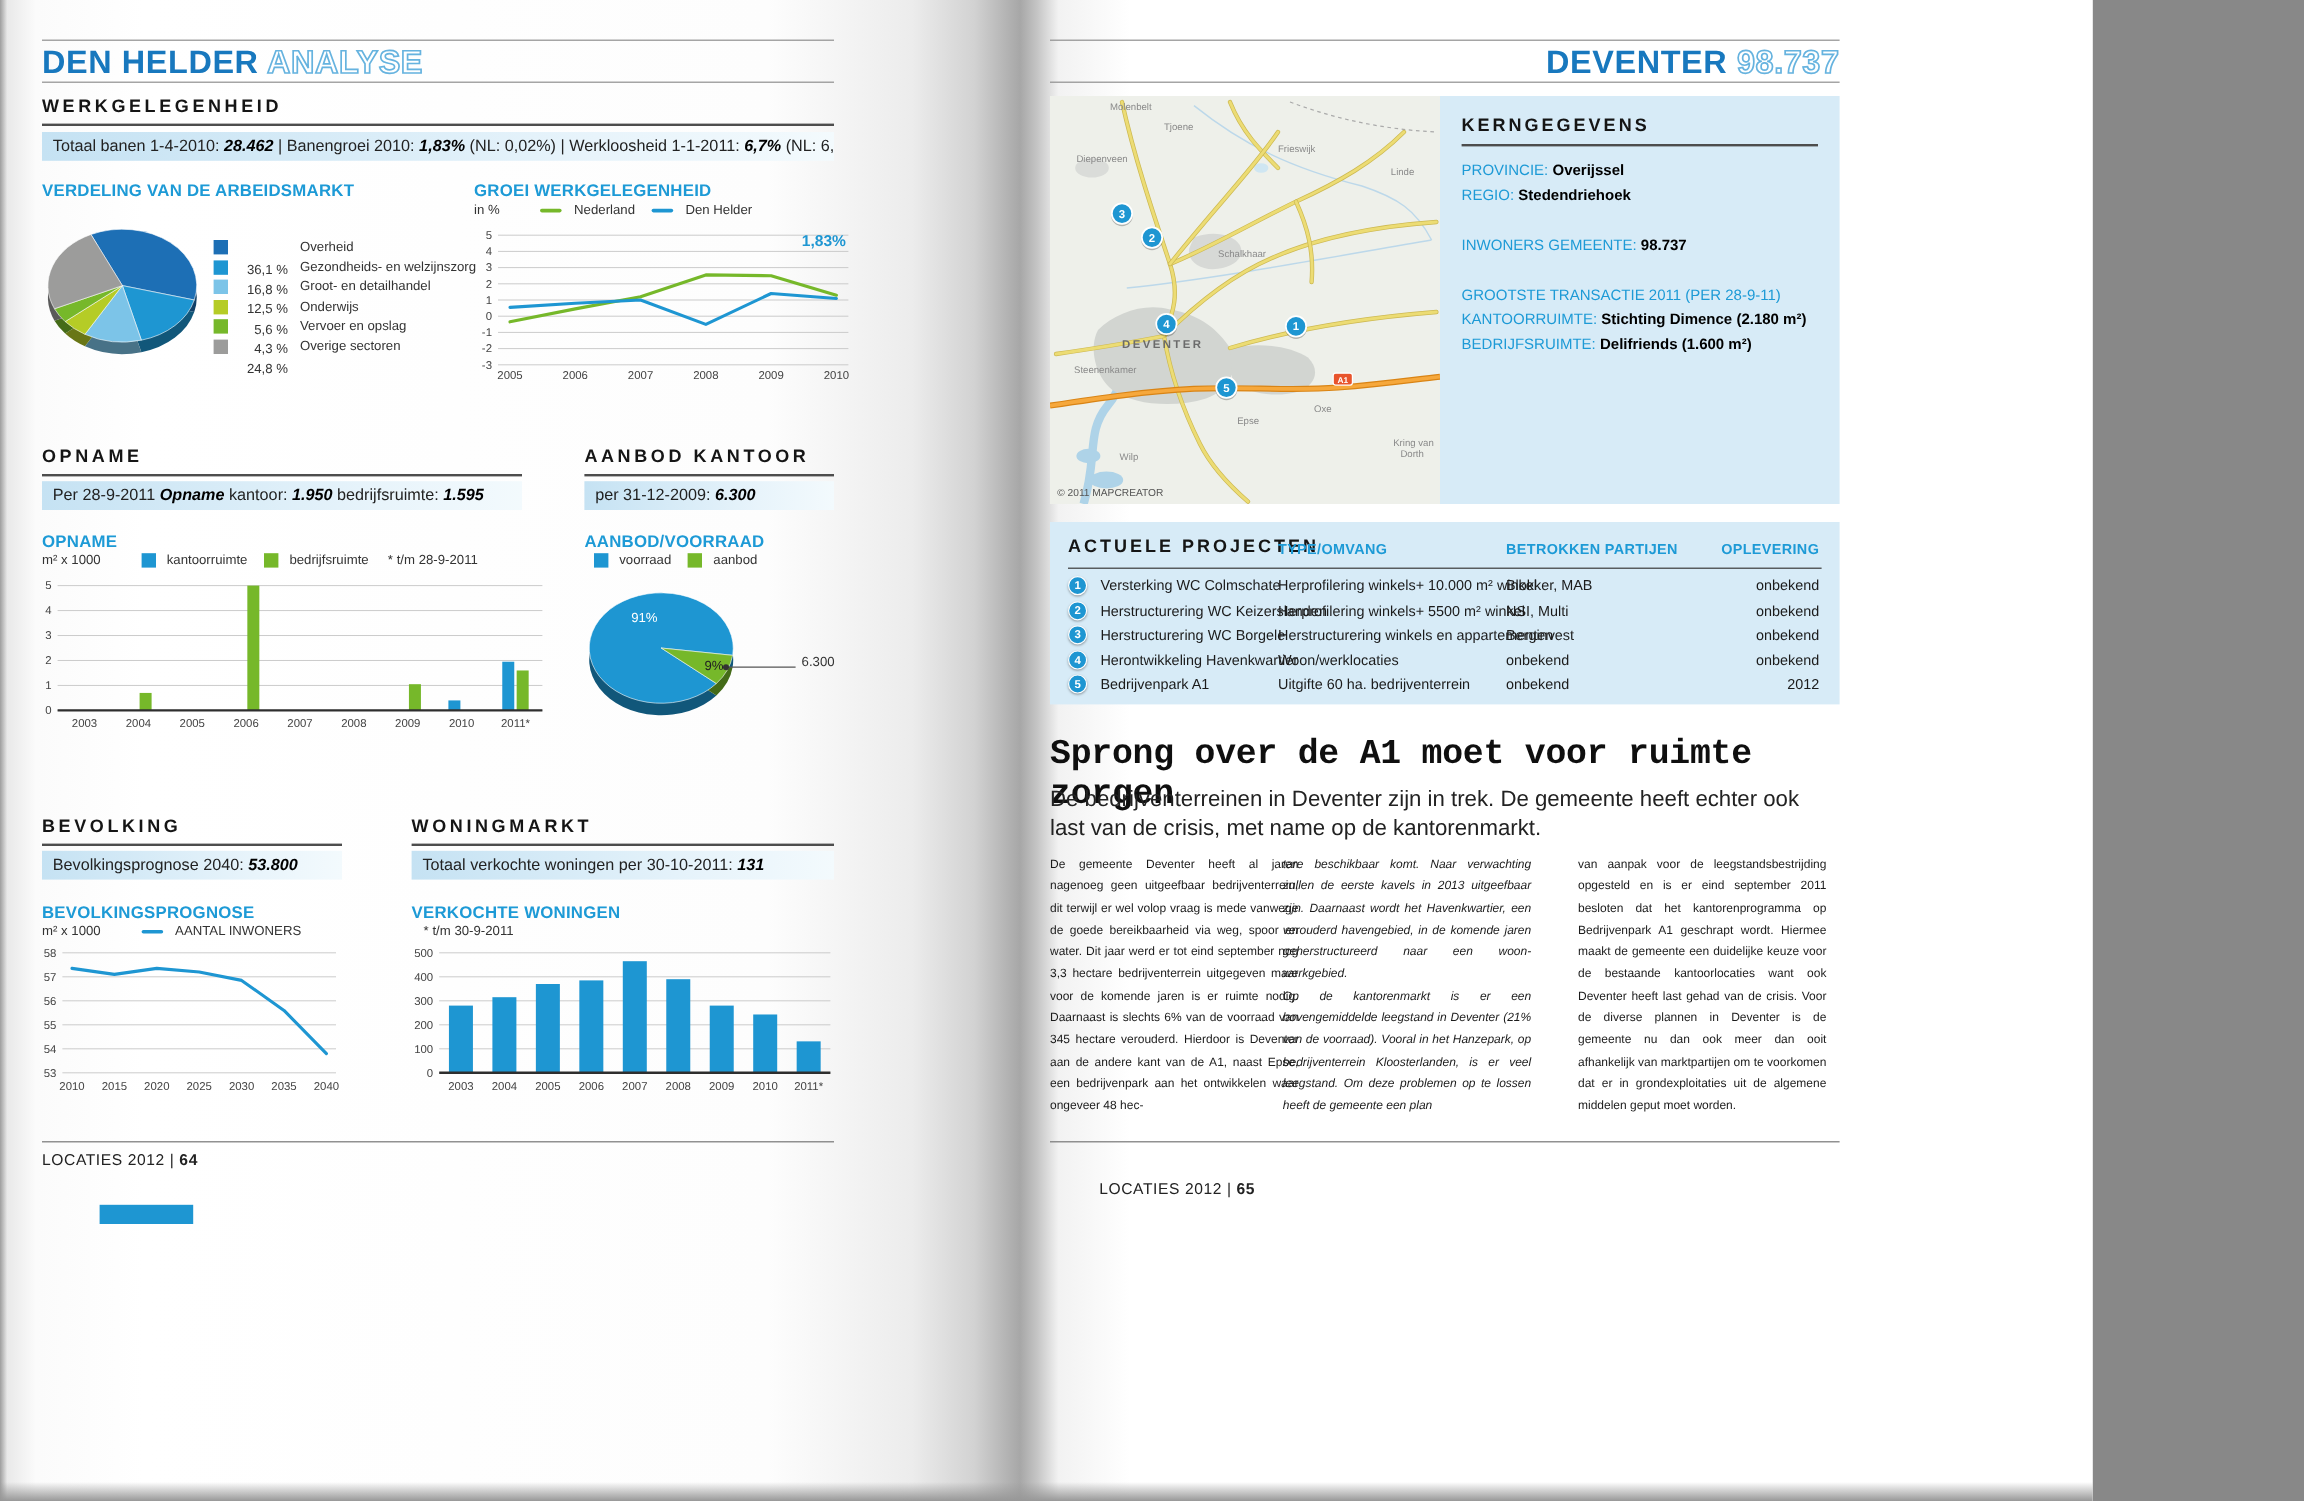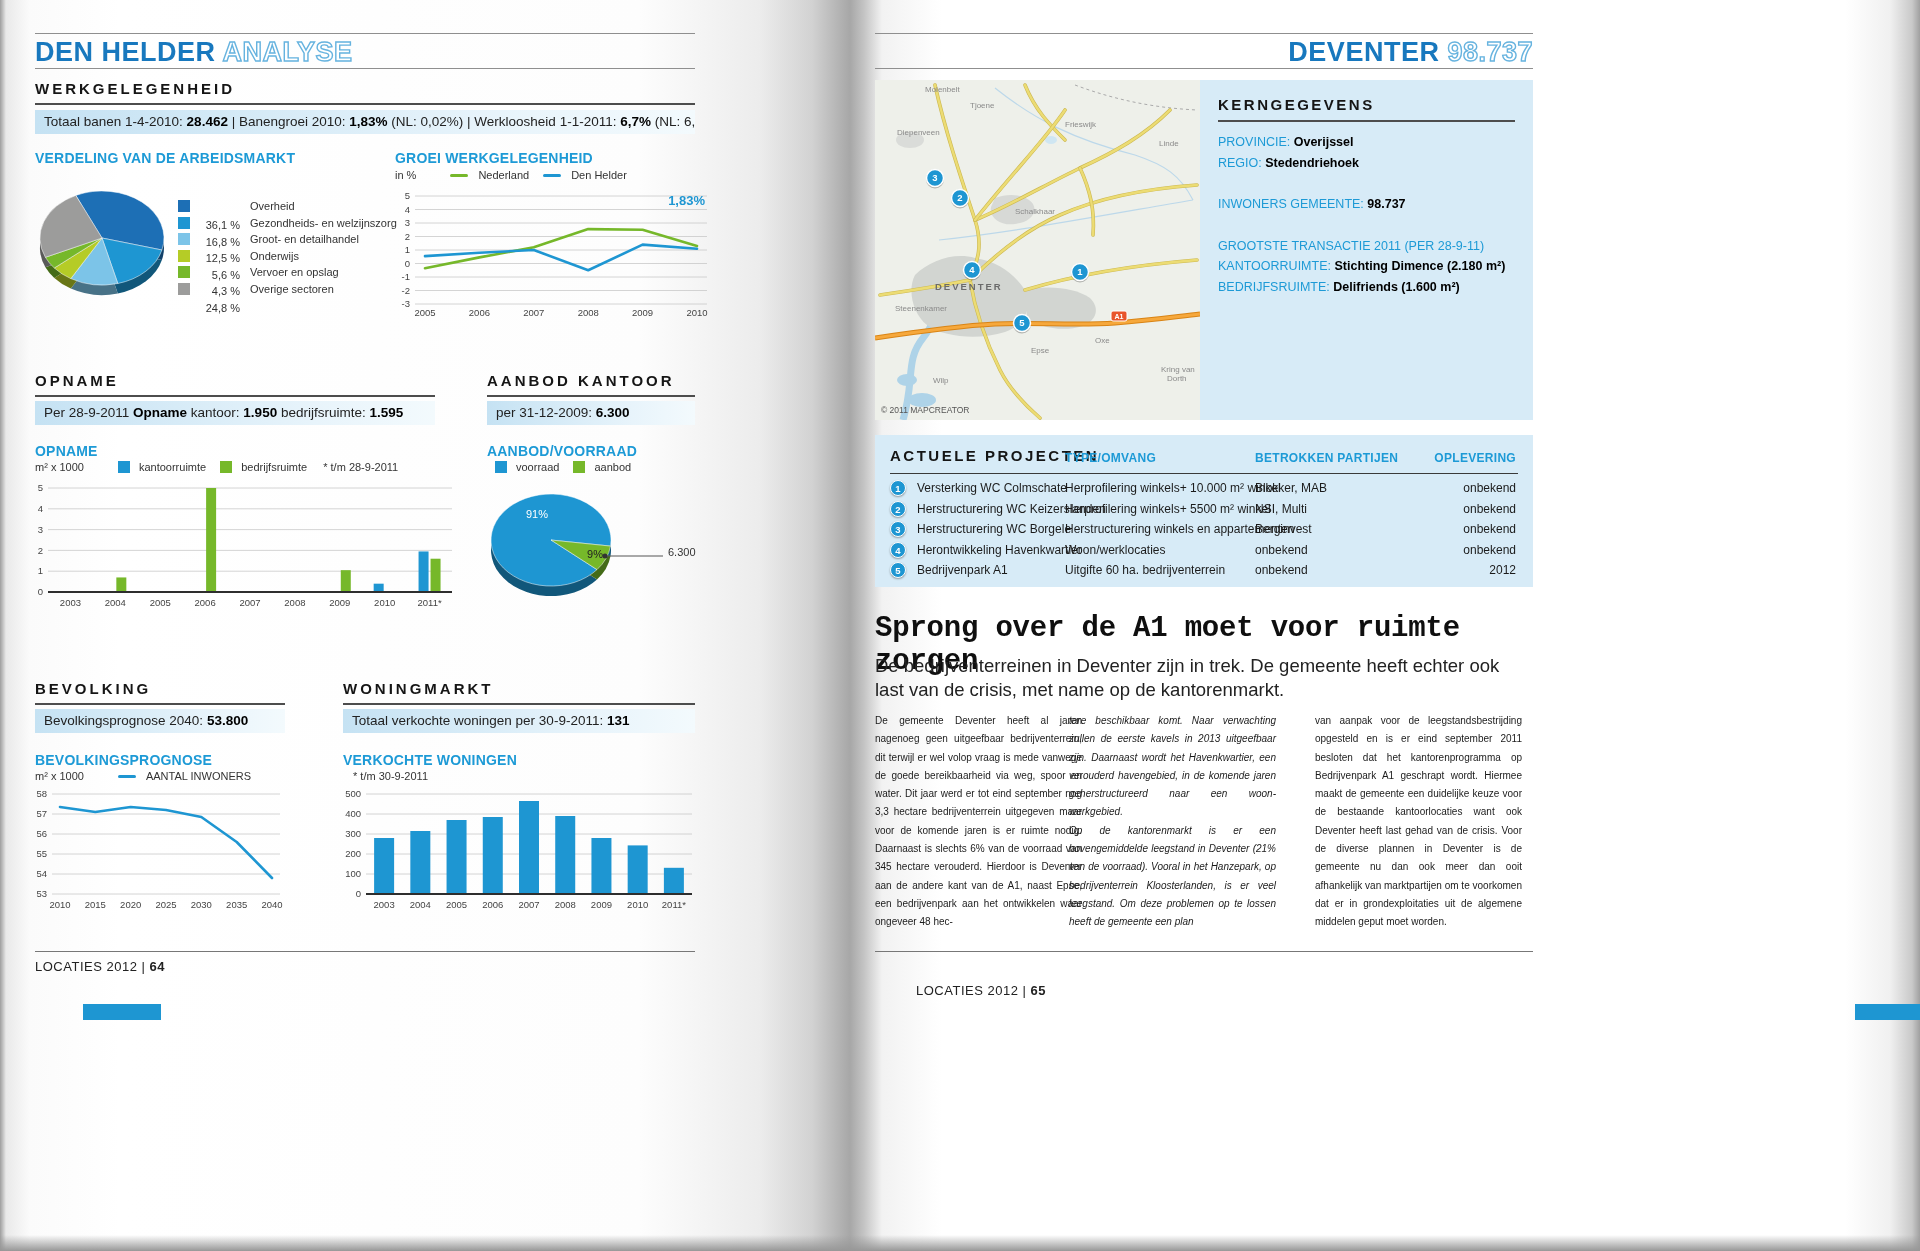--- a/index.html
+++ b/index.html
@@ -1,34 +1,34 @@
 <!DOCTYPE html>
 <html><head>
 <meta charset="utf-8">
 <style>
   html,body{margin:0;padding:0;background:#888;}
   *{box-sizing:border-box;}
   #spread{
-    position:relative;width:1920px;height:1251px;overflow:hidden;
+    position:relative;width:1744px;height:1251px;overflow:hidden;
     font-family:"Liberation Sans",sans-serif;color:#1a1a1a;
     background:linear-gradient(90deg,#9e9e9e 0,#e9e9e9 6px,#fbfbfb 30px,#fff 120px,#fdfdfd 640px,#ececec 760px,#d2d2d2 812px,#a7a7a7 850px,#c4c4c4 864px,#f2f2f2 882px,#fff 942px,#fff 1845px,#f0f0f0 1890px,#c9c9c9 1912px,#a0a0a0 1920px);
   }
   .bottom-edge{position:absolute;left:0;right:0;bottom:0;height:16px;
     background:linear-gradient(180deg,rgba(150,150,150,0),#979797);}
   .abs{position:absolute;}
   .hairline{position:absolute;height:1px;background:#8f8f8f;}
   h1.pg-title{position:absolute;margin:0;font-size:27px;font-weight:700;letter-spacing:.5px;white-space:nowrap;}
   .t-solid{color:#1878be;}
   .t-outline{color:#fff;-webkit-text-stroke:1.4px #66b3df;text-stroke:1.4px #66b3df;}
   .sec-head{position:absolute;font-size:15px;font-weight:700;letter-spacing:3px;color:#151515;
     border-bottom:2px solid #4d4d4d;padding-bottom:6px;}
   .stats{position:absolute;height:24px;line-height:24px;font-size:13.5px;color:#222;
     padding-left:9px;white-space:nowrap;overflow:hidden;
     background:linear-gradient(90deg,#c5e2f3,#e8f4fb 70%,#f3fafd);}
-  .stats b{color:#000;}
+  .stats b{color:#000;font-style:italic;}
   .c-title{position:absolute;font-size:14px;font-weight:700;color:#1d9ad6;letter-spacing:.2px;white-space:nowrap;}
   .chart-legend{position:absolute;font-size:11px;color:#333;white-space:nowrap;display:flex;align-items:center;gap:6px;}
   .chart-legend .unit{margin-right:20px;}
   .chart-legend .sw-sq{display:inline-block;width:12px;height:12px;margin:0 3px 0 8px;vertical-align:-2px;}
   .chart-legend .sw-ln{display:inline-block;width:18px;height:3px;border-radius:2px;margin:0 4px 0 8px;vertical-align:3px;}
   .chart-legend .note{margin-left:10px;color:#333;}
   .pie-legend{position:absolute;font-size:11px;color:#333;}
   .pie-legend .row{display:flex;align-items:center;height:16.5px;}
   .pie-legend .sw{width:12px;height:12px;margin-right:8px;flex:0 0 12px;}
   .pie-legend .pct{width:42px;text-align:right;margin-right:10px;flex:0 0 42px;margin-top:38px;}
@@ -260,21 +260,21 @@
       <text x="65.33333333333334" y="120" font-size="9.5" fill="#444" text-anchor="middle">2015</text>
       <text x="100.66666666666667" y="120" font-size="9.5" fill="#444" text-anchor="middle">2020</text>
       <text x="136" y="120" font-size="9.5" fill="#444" text-anchor="middle">2025</text>
       <text x="171.33333333333334" y="120" font-size="9.5" fill="#444" text-anchor="middle">2030</text>
       <text x="206.66666666666666" y="120" font-size="9.5" fill="#444" text-anchor="middle">2035</text>
       <text x="242" y="120" font-size="9.5" fill="#444" text-anchor="middle">2040</text>
       <polyline points="30,19.0 65.33333333333334,24.0 100.66666666666667,19.0 136,22.0 171.33333333333334,29.0 206.66666666666666,54.0 242,90.0" fill="none" stroke="#1e96d2" stroke-width="2.6" stroke-linejoin="round" stroke-linecap="round"></polyline>
     </svg>
 
   <div class="sec-head" style="left:343px;top:680px;width:352px;">WONINGMARKT</div>
-  <div class="stats" style="left:343px;top:709px;width:352px;"><span>Totaal verkochte woningen per 30-9-2011: </span><b>131</b></div>
+  <div class="stats" style="left:343px;top:709px;width:352px;"><span>Totaal verkochte woningen per 30-10-2011: </span><b>131</b></div>
   <div class="c-title" style="left:343px;top:752px;">VERKOCHTE WONINGEN</div>
   <div class="chart-legend" style="left:343px;top:770px;">
       <span class="note">* t/m 30-9-2011</span>
     </div>
   <svg id="bar-woningen" class="abs" style="left:338px;top:788px;" width="360" height="124">
       <line x1="28" y1="106" x2="354" y2="106" stroke="#c9c9c9" stroke-width="0.8"></line>
       <text x="23" y="109.2" font-size="9.5" fill="#444" text-anchor="end">0</text>
       <line x1="28" y1="86" x2="354" y2="86" stroke="#c9c9c9" stroke-width="0.8"></line>
       <text x="23" y="89.2" font-size="9.5" fill="#444" text-anchor="end">100</text>
       <line x1="28" y1="66" x2="354" y2="66" stroke="#c9c9c9" stroke-width="0.8"></line>

